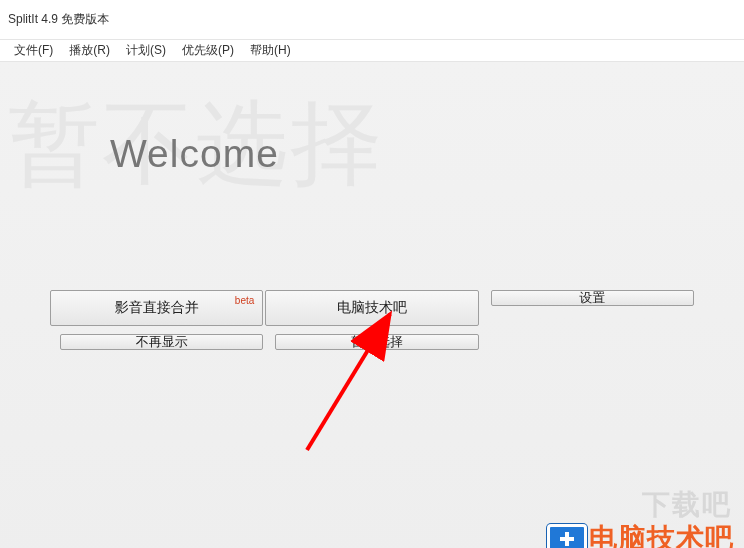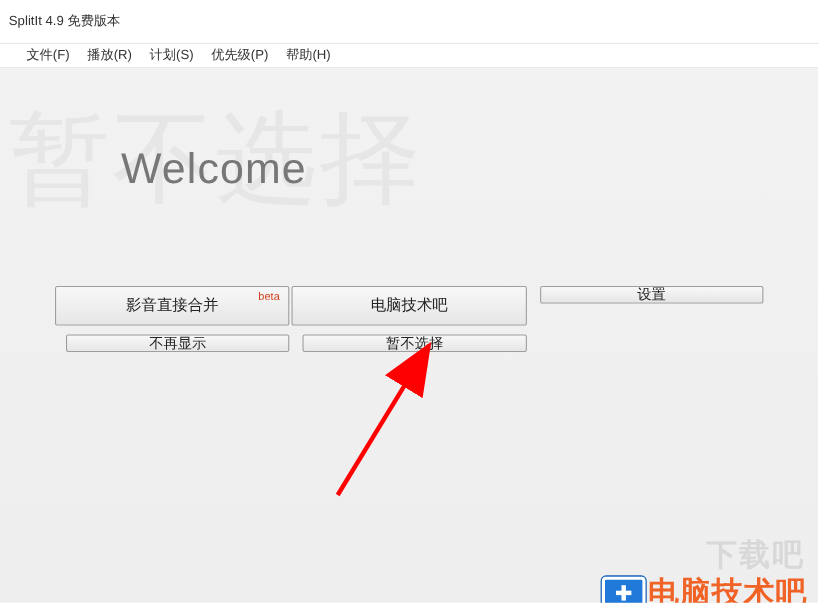--- a/index.html
+++ b/index.html
@@ -14,21 +14,21 @@
     font-size: 12px;
     color: #333;
     border-bottom: 1px solid #e5e5e5;
     background: #ffffff;
   }
 
   .menubar {
     height: 22px;
     display: flex;
     align-items: center;
-    padding-left: 16px;
+    padding-left: 6px;
     font-size: 12px;
     color: #333;
     background: #ffffff;
     border-bottom: 1px solid #e5e5e5;
   }
   .menubar .menu-item {
     padding: 2px 8px;
     cursor: default;
   }
 
@@ -58,21 +58,21 @@
     top: 70px;
     left: 110px;
     font-size: 39px;
     font-weight: 300;
     color: #777;
     letter-spacing: 1px;
   }
 
   .btn-grid {
     position: absolute;
-    top: 198px;
+    top: 228px;
     left: 50px;
     width: 644px;
     display: grid;
     grid-template-columns: repeat(3, 1fr);
     grid-template-rows: auto auto;
     gap: 8px 2px;
   }
 
   .big-btn {
     position: relative;

